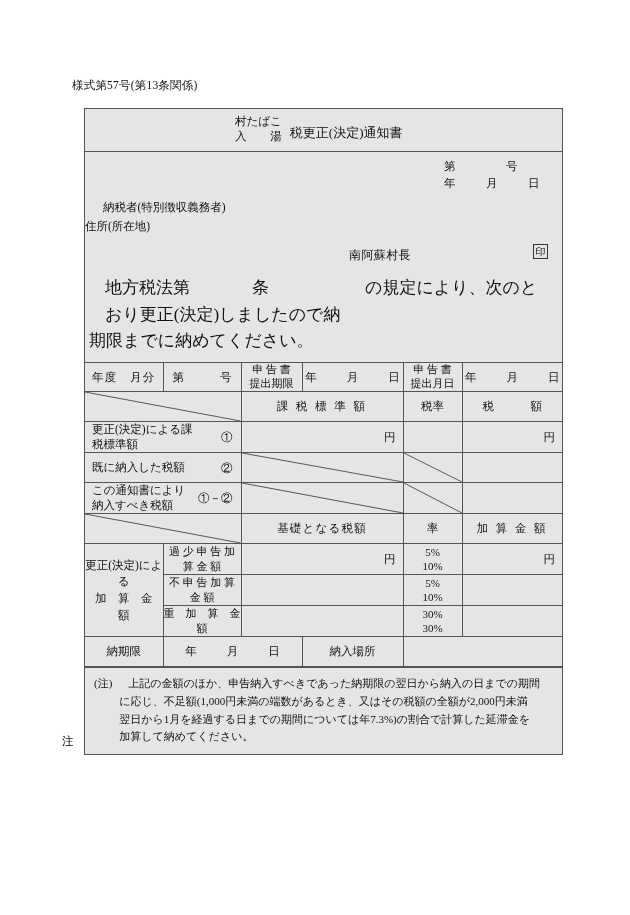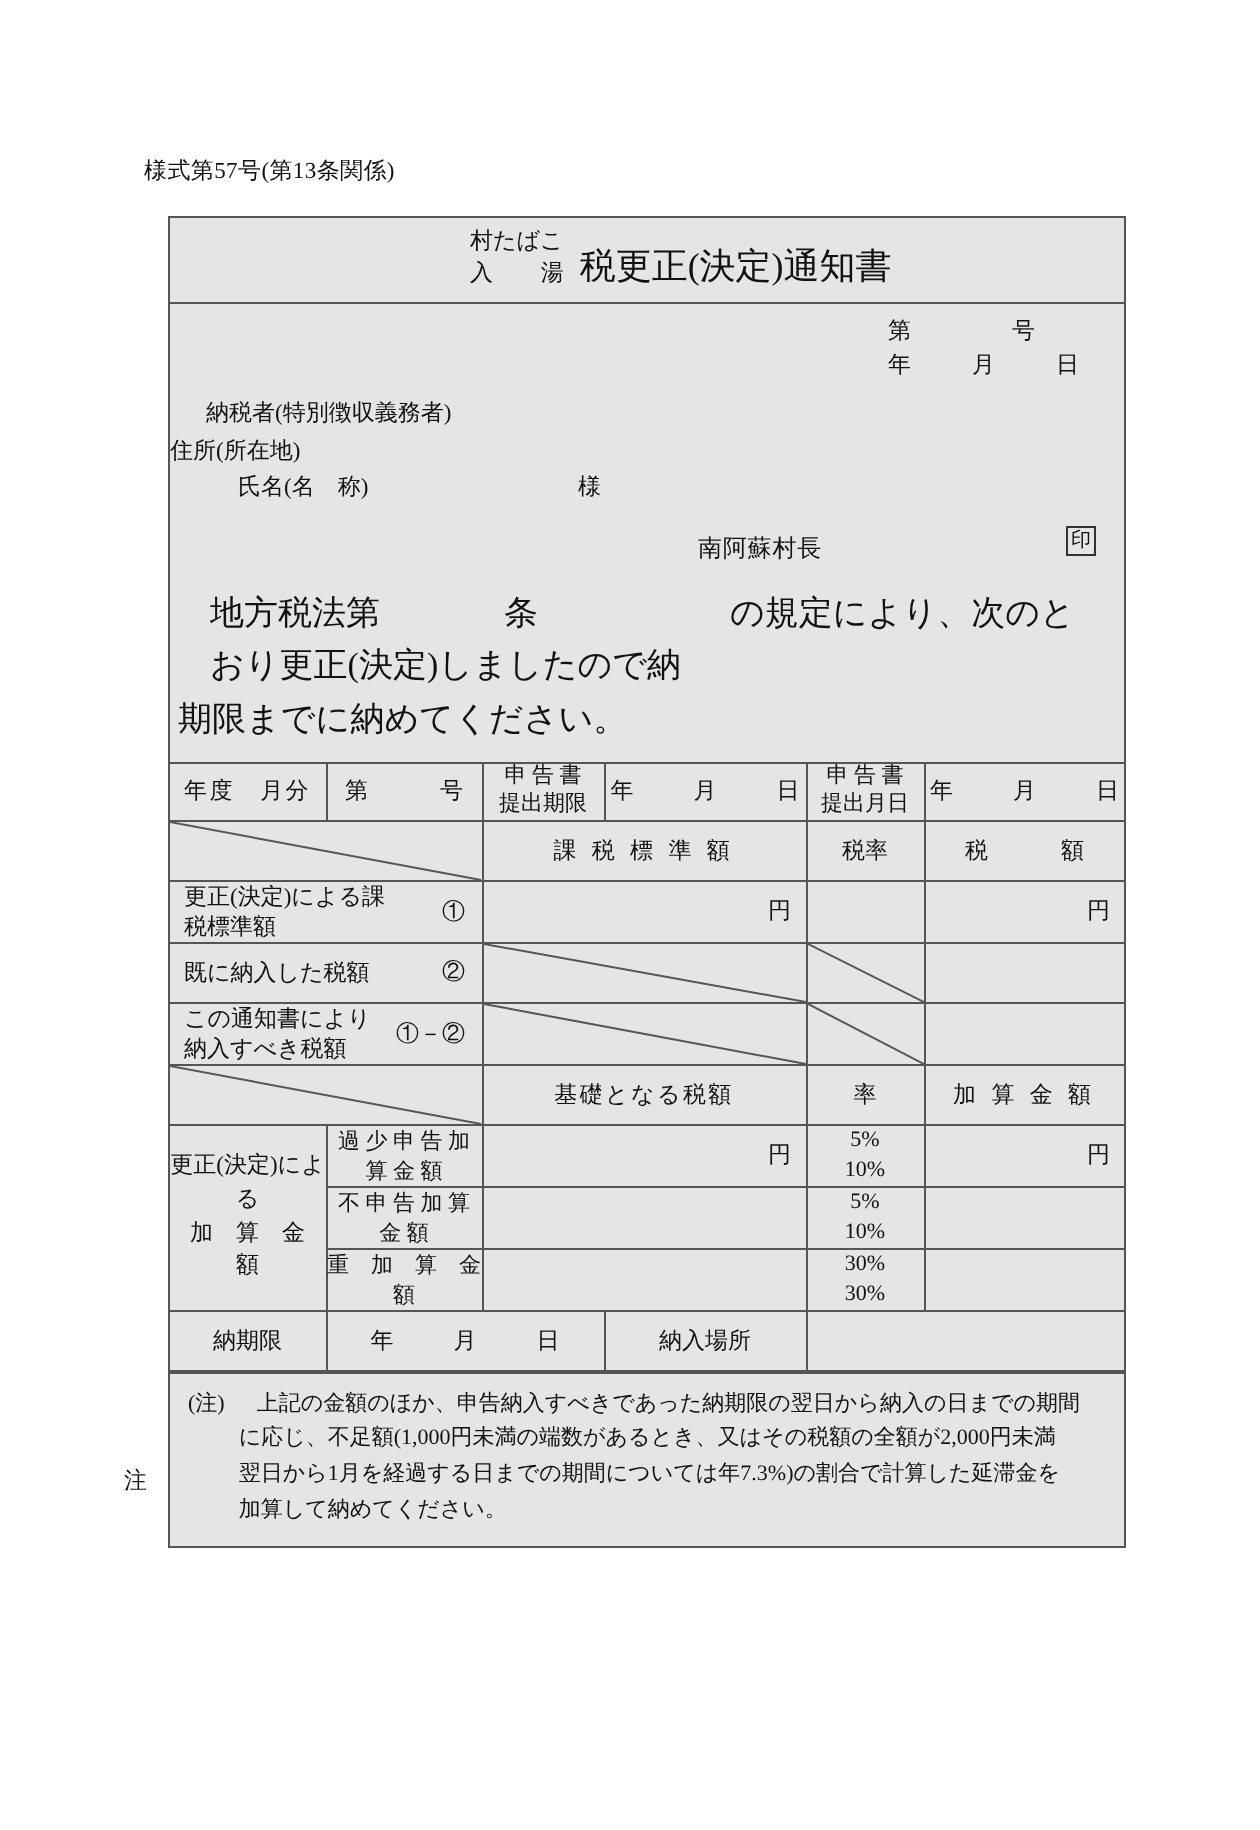--- a/index.html
+++ b/index.html
@@ -64,21 +64,21 @@
     line-height: 1.32;
   }
   .title-stack .l1 { letter-spacing: 0px; }
   .title-stack .l2 {
     letter-spacing: 0px;
     display: flex;
     justify-content: space-between;
     width: 100%;
   }
   .title-main {
-    font-size: 18px;
+    font-size: 13px;
     margin-left: 8px;
     padding-top: 7px;
     white-space: nowrap;
   }
 
   
   .numdate {
     position: relative;
     height: 46px;
   }
@@ -275,24 +275,20 @@
           <span class="nd-b">年</span>
           <span class="nd-b">月</span>
           <span class="nd-c">日</span>
         </div>
       </div>
     </div>
 
     <div class="payer">
       <div class="p1">納税者(特別徴収義務者)</div>
       <div class="p2">住所(所在地)</div>
-      <div class="p3">
-        <span>氏名(名　称)</span>
-        <span class="sama">様</span>
-      </div>
     </div>
 
     <div class="mayor">
       <div class="mayor-name">南阿蘇村長</div>
       <div class="seal">印</div>
     </div>
 
     <div class="law">
       <div class="l-a">
         <span>地方税法第</span><span class="lawnum"></span><span>条</span><span class="gap"></span><span>の規定により、次のとおり更正(決定)しましたので納</span>

